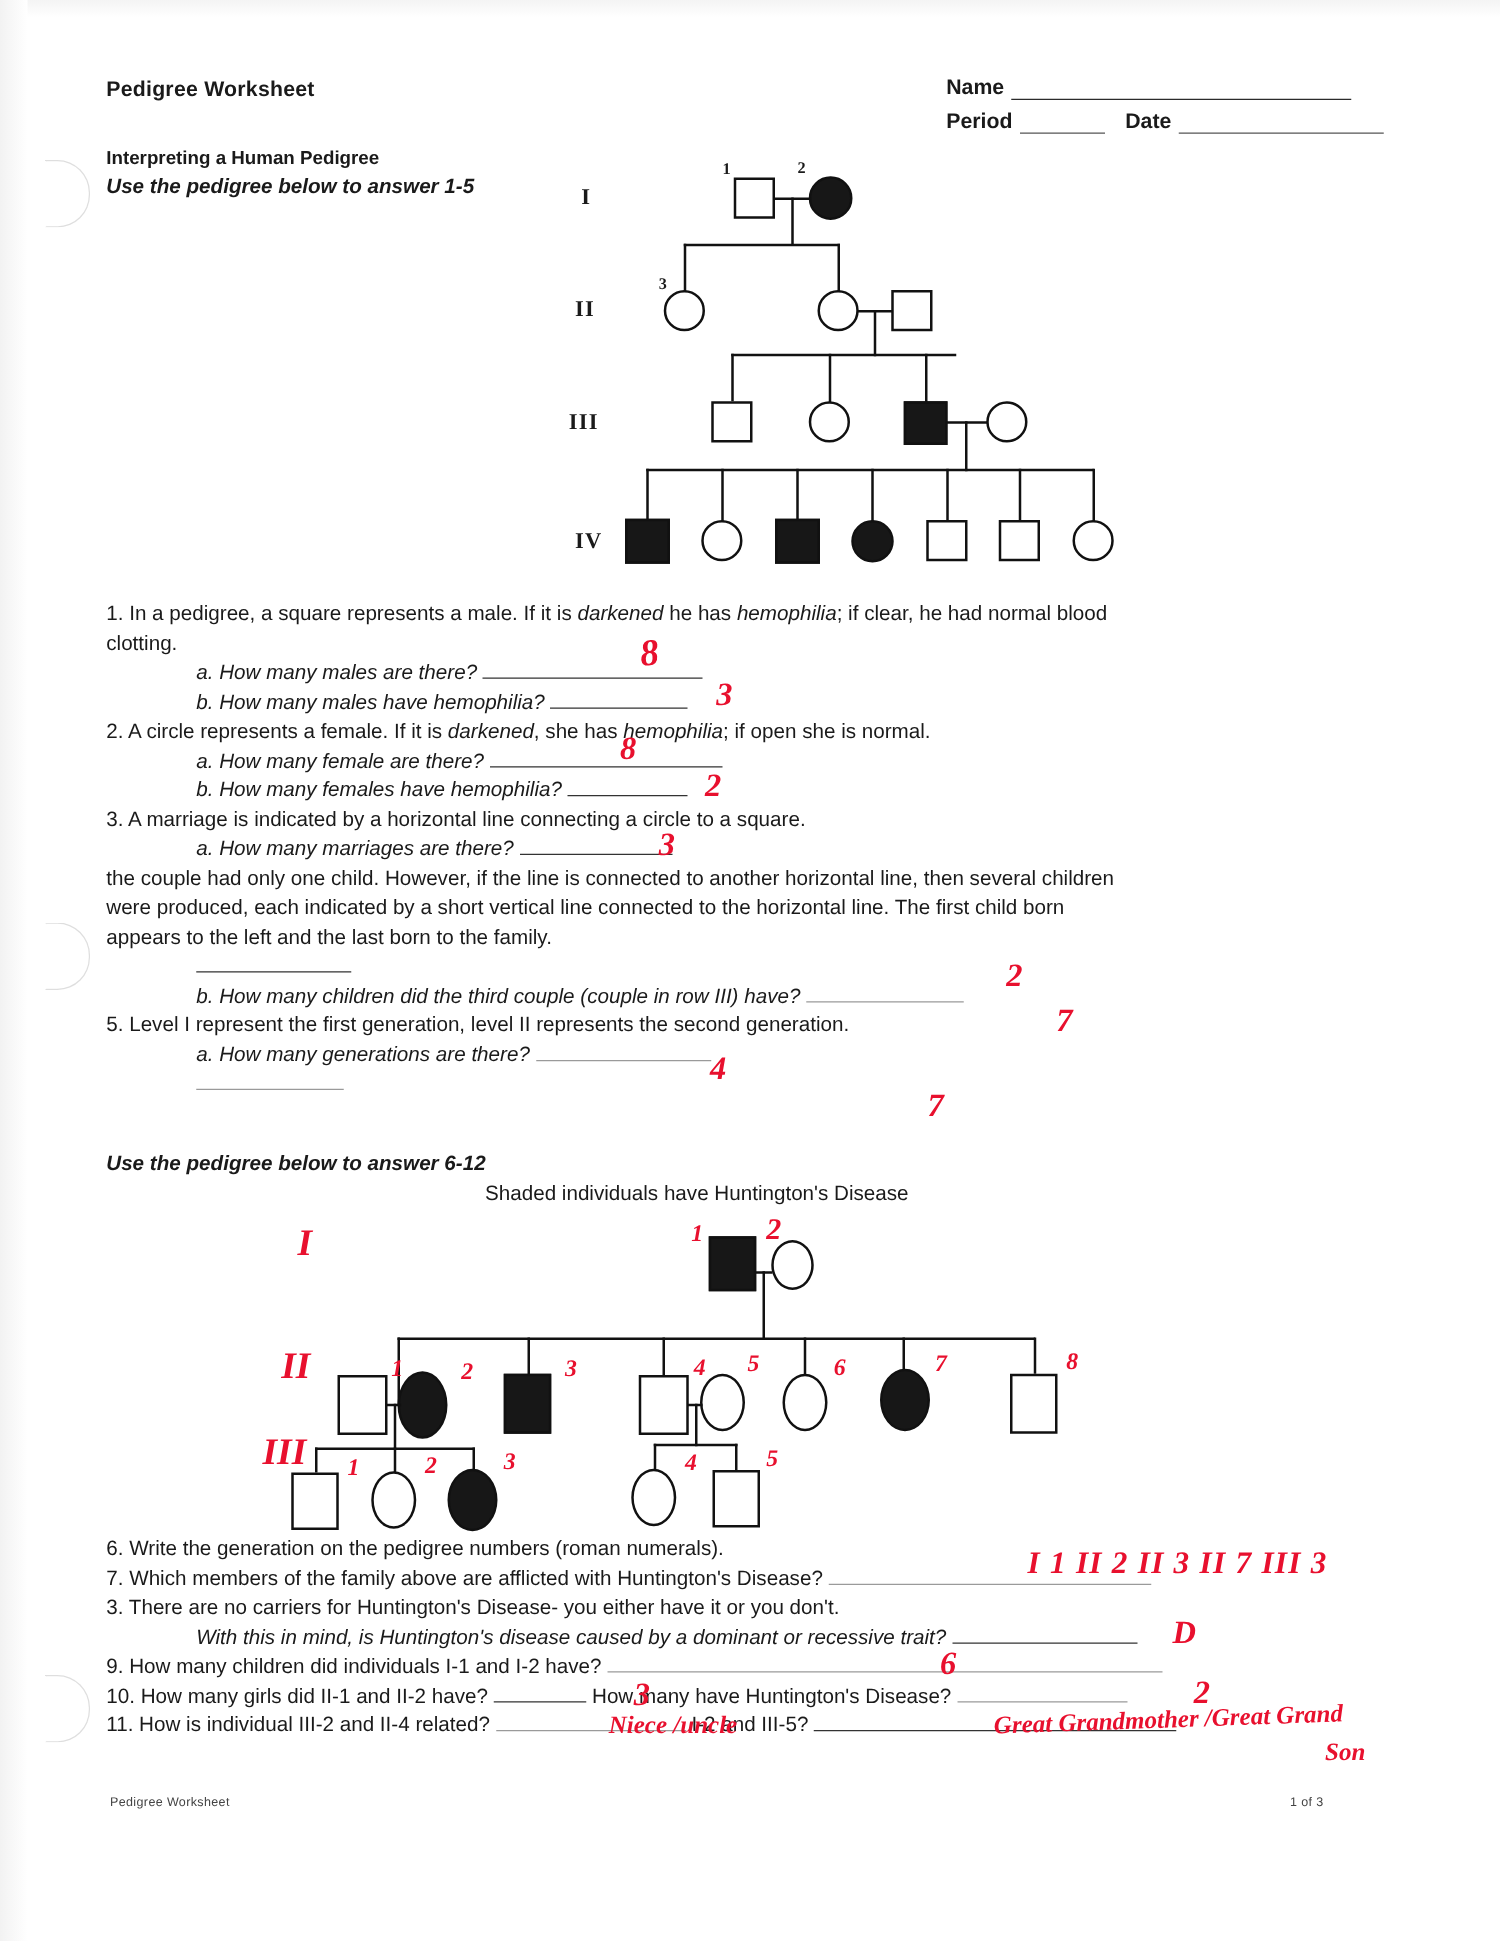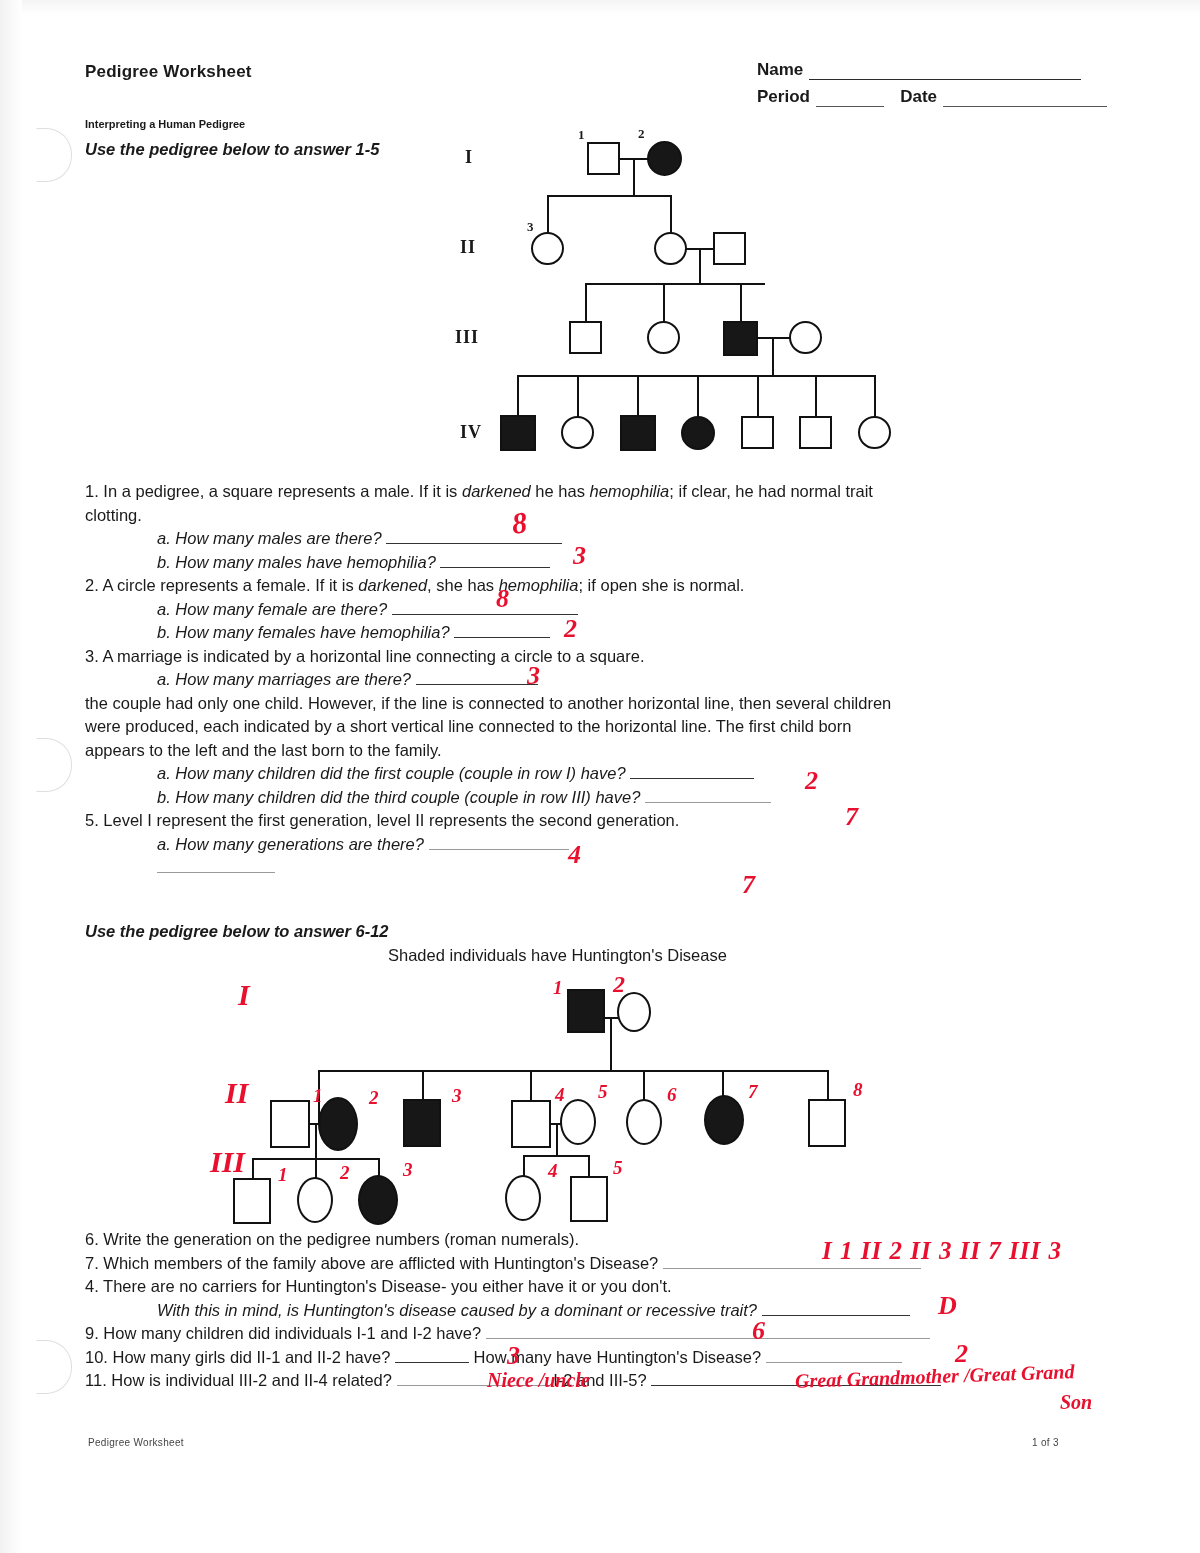--- a/index.html
+++ b/index.html
@@ -42,21 +42,21 @@
     font-size: 17px; font-weight: bold; letter-spacing: .2px;
   }
   .hdr-right { position: absolute; left: 757px; top: 60px; width: 350px; }
   .field-row { display: flex; align-items: flex-end; font-size: 17px; font-weight: bold; margin-bottom: 7px; }
   .field-label { white-space: nowrap; }
   .rule { border-bottom: 1.6px solid #2b2b2b; height: 15px; margin-left: 6px; }
   .rule.thin { border-bottom: 1.2px solid #555; }
 
   .sub-title {
     position: absolute; left: 85px; top: 118px;
-    font-size: 11px; font-weight: bold;
+    font-size: 15px; font-weight: bold;
   }
   .sub-title2 {
     position: absolute; left: 85px; top: 140px;
     font-size: 16.5px; font-weight: bold; font-style: italic;
   }
 
   
   .pedigree { position: absolute; }
   .gen-label {
     position: absolute;
@@ -209,21 +209,21 @@
     <div class="ci" style="left:106px; top:291px; width:33px; height:33px;"></div>
     <div class="sq filled" style="left:165px; top:290px; width:36px; height:36px;"></div>
     <div class="ci filled" style="left:226px; top:291px; width:34px; height:34px;"></div>
     <div class="sq" style="left:286px; top:291px; width:33px; height:33px;"></div>
     <div class="sq" style="left:344px; top:291px; width:33px; height:33px;"></div>
     <div class="ci" style="left:403px; top:291px; width:33px; height:33px;"></div>
   </div>
 
   <div class="qblock" style="top:480px;">
     <div class="qline">
-      <span>1. In a pedigree, a square represents a male. If it is </span><i>darkened</i><span> he has </span><i>hemophilia</i><span>; if clear, he had normal trait</span>
+      <span>1. In a pedigree, a square represents a male. If it is </span><i>darkened</i><span> he has </span><i>hemophilia</i><span>; if clear, he had normal blood</span>
     </div>
     <div class="qline">clotting.</div>
 
     <div class="qline it indent">
       <span>a. How many males are there?</span>
       <span class="ans-rule" style="width:176px;"></span>
     </div>
     <div class="qline it indent">
       <span>b. How many males have hemophilia?</span>
       <span class="ans-rule" style="width:110px;"></span>
@@ -244,21 +244,20 @@
     <div class="qline">3. A marriage is indicated by a horizontal line connecting a circle to a square.</div>
     <div class="qline it indent">
       <span>a. How many marriages are there?</span>
       <span class="ans-rule" style="width:122px;"></span>
     </div>
 
     <div class="qline">the couple had only one child. However, if the line is connected to another horizontal line, then several children</div>
     <div class="qline">were produced, each indicated by a short vertical line connected to the horizontal line. The first child born</div>
     <div class="qline">appears to the left and the last born to the family.</div>
     <div class="qline it indent">
-      <span>a. How many children did the first couple (couple in row I) have?</span>
       <span class="ans-rule" style="width:124px;"></span>
     </div>
     <div class="qline it indent">
       <span>b. How many children did the third couple (couple in row III) have?</span>
       <span class="ans-rule faint" style="width:126px;"></span>
     </div>
 
     <div class="qline">5. Level I represent the first generation, level II represents the second generation.</div>
     <div class="qline it indent">
       <span>a. How many generations are there?</span>
@@ -352,21 +351,21 @@
   </div>
 
   <div class="qblock" style="top:1228px;">
     <div class="qline">6. Write the generation on the pedigree numbers (roman numerals).</div>
 
     <div class="qline">
       <span>7. Which members of the family above are afflicted with Huntington's Disease?</span>
       <span class="ans-rule faint" style="width:258px;"></span>
     </div>
 
-    <div class="qline">4. There are no carriers for Huntington's Disease- you either have it or you don't.</div>
+    <div class="qline">3. There are no carriers for Huntington's Disease- you either have it or you don't.</div>
     <div class="qline" style="padding-left:72px;font-style:italic;">
       <span>With this in mind, is Huntington's disease caused by a dominant or recessive trait?</span>
       <span class="ans-rule" style="width:148px;"></span>
     </div>
 
     <div class="qline">
       <span>9. How many children did individuals I-1 and I-2 have?</span>
       <span class="ans-rule faint" style="width:444px;"></span>
     </div>
 

